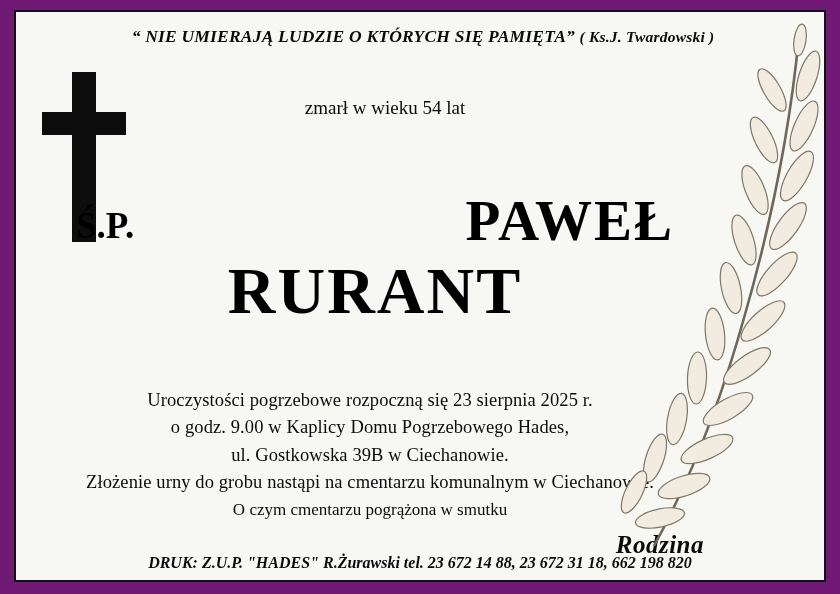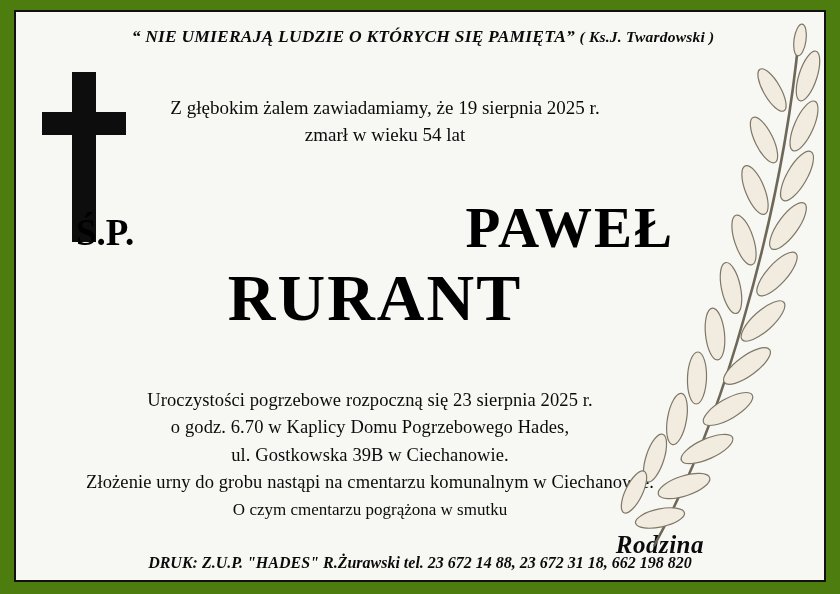--- a/index.html
+++ b/index.html
@@ -11,21 +11,21 @@
     width: 840px;
     height: 594px;
     overflow: hidden;
     font-family: "Liberation Serif", serif;
   }
 
   #notice {
     position: relative;
     width: 840px;
     height: 594px;
-    background: #4d7c0f;
+    background: #701a75;
     box-sizing: border-box;
   }
 
   
   .paper {
     position: absolute;
     left: 14px;
     top: 10px;
     right: 14px;
     bottom: 12px;
@@ -113,21 +113,20 @@
     font-weight: bold;
     letter-spacing: 0px;
     line-height: 1;
     padding-bottom: 5px;
   }
   .firstname {
     font-size: 57px;
     font-weight: bold;
     letter-spacing: 2px;
     line-height: 1;
-    margin-top: 7px;
   }
   .lastname {
     font-size: 66px;
     font-weight: bold;
     letter-spacing: 2px;
     line-height: 1.08;
     margin-top: 6px;
   }
 
   
@@ -189,35 +188,34 @@
       <span>“ NIE UMIERAJĄ LUDZIE O KTÓRYCH SIĘ PAMIĘTA”</span>
       <span class="author">( Ks.J. Twardowski )</span>
     </div>
 
     <div class="cross">
       <div class="vert"></div>
       <div class="horz"></div>
     </div>
 
     <div class="intro">
-      <div>Z głębokim żalem zawiadamiamy, że 19 sierpnia 2025 r.</div>
       <div>zmarł w wieku 54 lat</div>
     </div>
 
     <div class="nameblock">
       <div class="sp-row">
         <span class="sp">Ś.P.</span>
         <span class="firstname">PAWEŁ</span>
       </div>
       <div class="lastname">RURANT</div>
     </div>
 
     <div class="ceremony">
       <div class="line-wide">Uroczystości pogrzebowe rozpoczną się 23 sierpnia 2025 r.</div>
-      <div class="line-wide">o godz. 6.70 w Kaplicy Domu Pogrzebowego Hades,</div>
+      <div class="line-wide">o godz. 9.00 w Kaplicy Domu Pogrzebowego Hades,</div>
       <div class="line-wide">ul. Gostkowska 39B w Ciechanowie.</div>
       <div class="line-wide">Złożenie urny do grobu nastąpi na cmentarzu komunalnym w Ciechanowie.</div>
       <div class="small">O czym cmentarzu pogrążona w smutku</div>
       <div class="family">Rodzina</div>
     </div>
 
     <svg class="branch" viewBox="0 0 230 560">
       <g fill="#f2ece0" stroke="#7e7766" stroke-width="1.2">
 
         <path d="M205 18 C 196 110, 176 210, 150 300 C 126 386, 96 462, 60 528" fill="none" stroke="#6f6858" stroke-width="2.6"></path>

